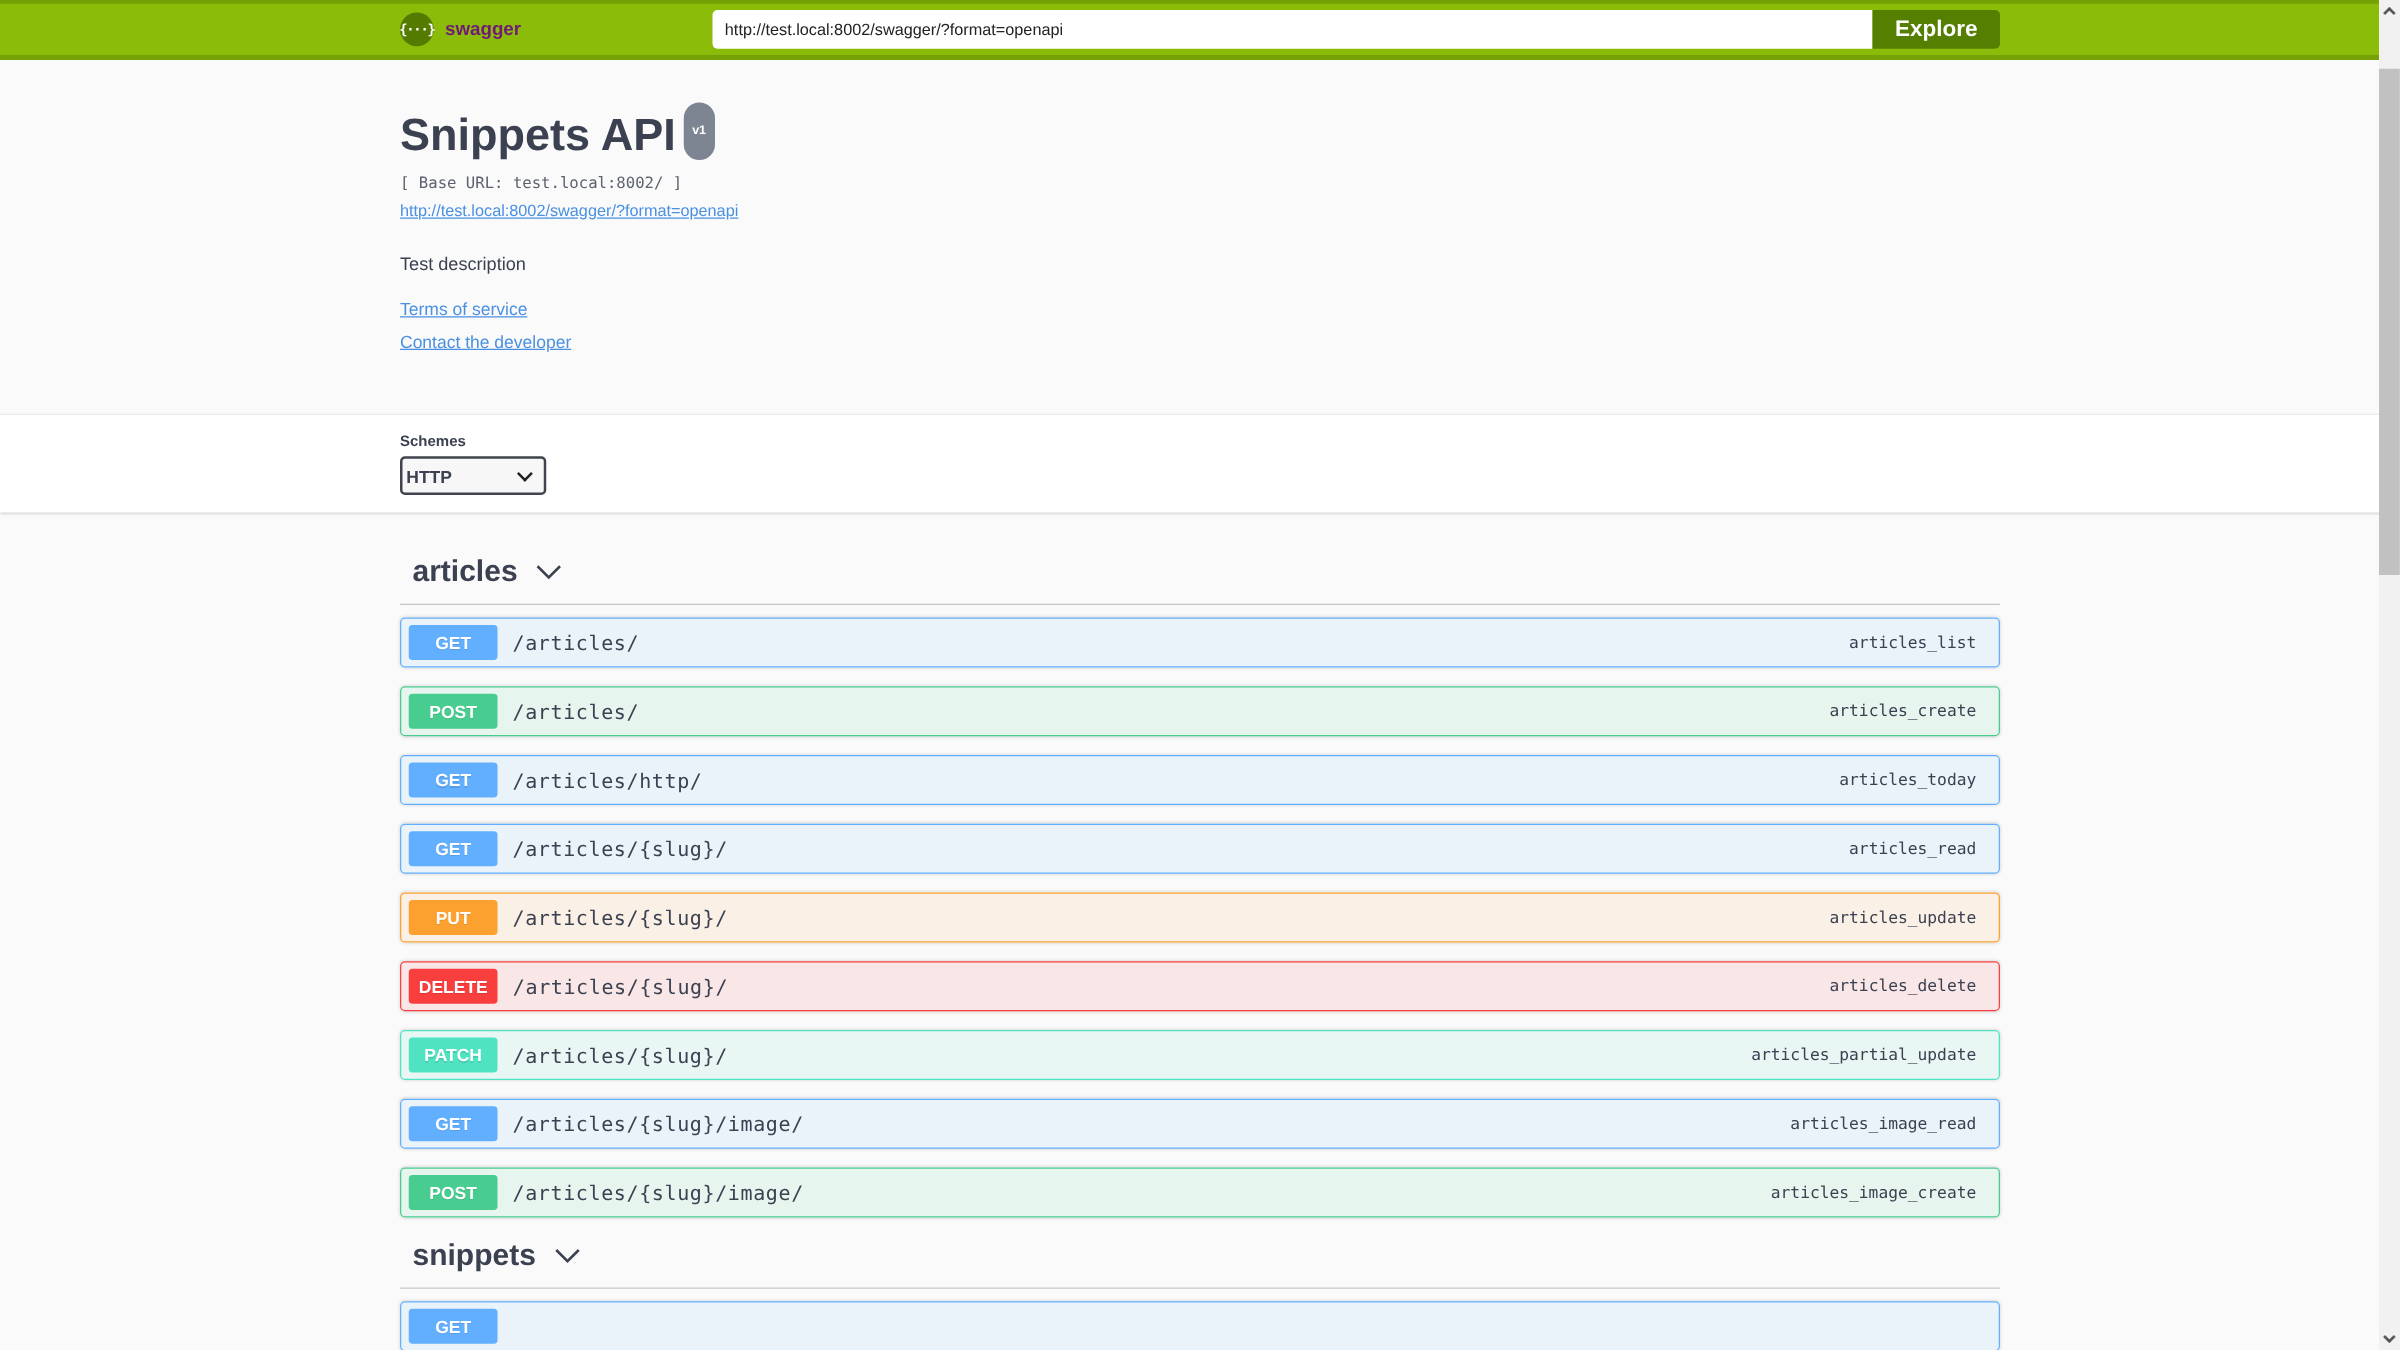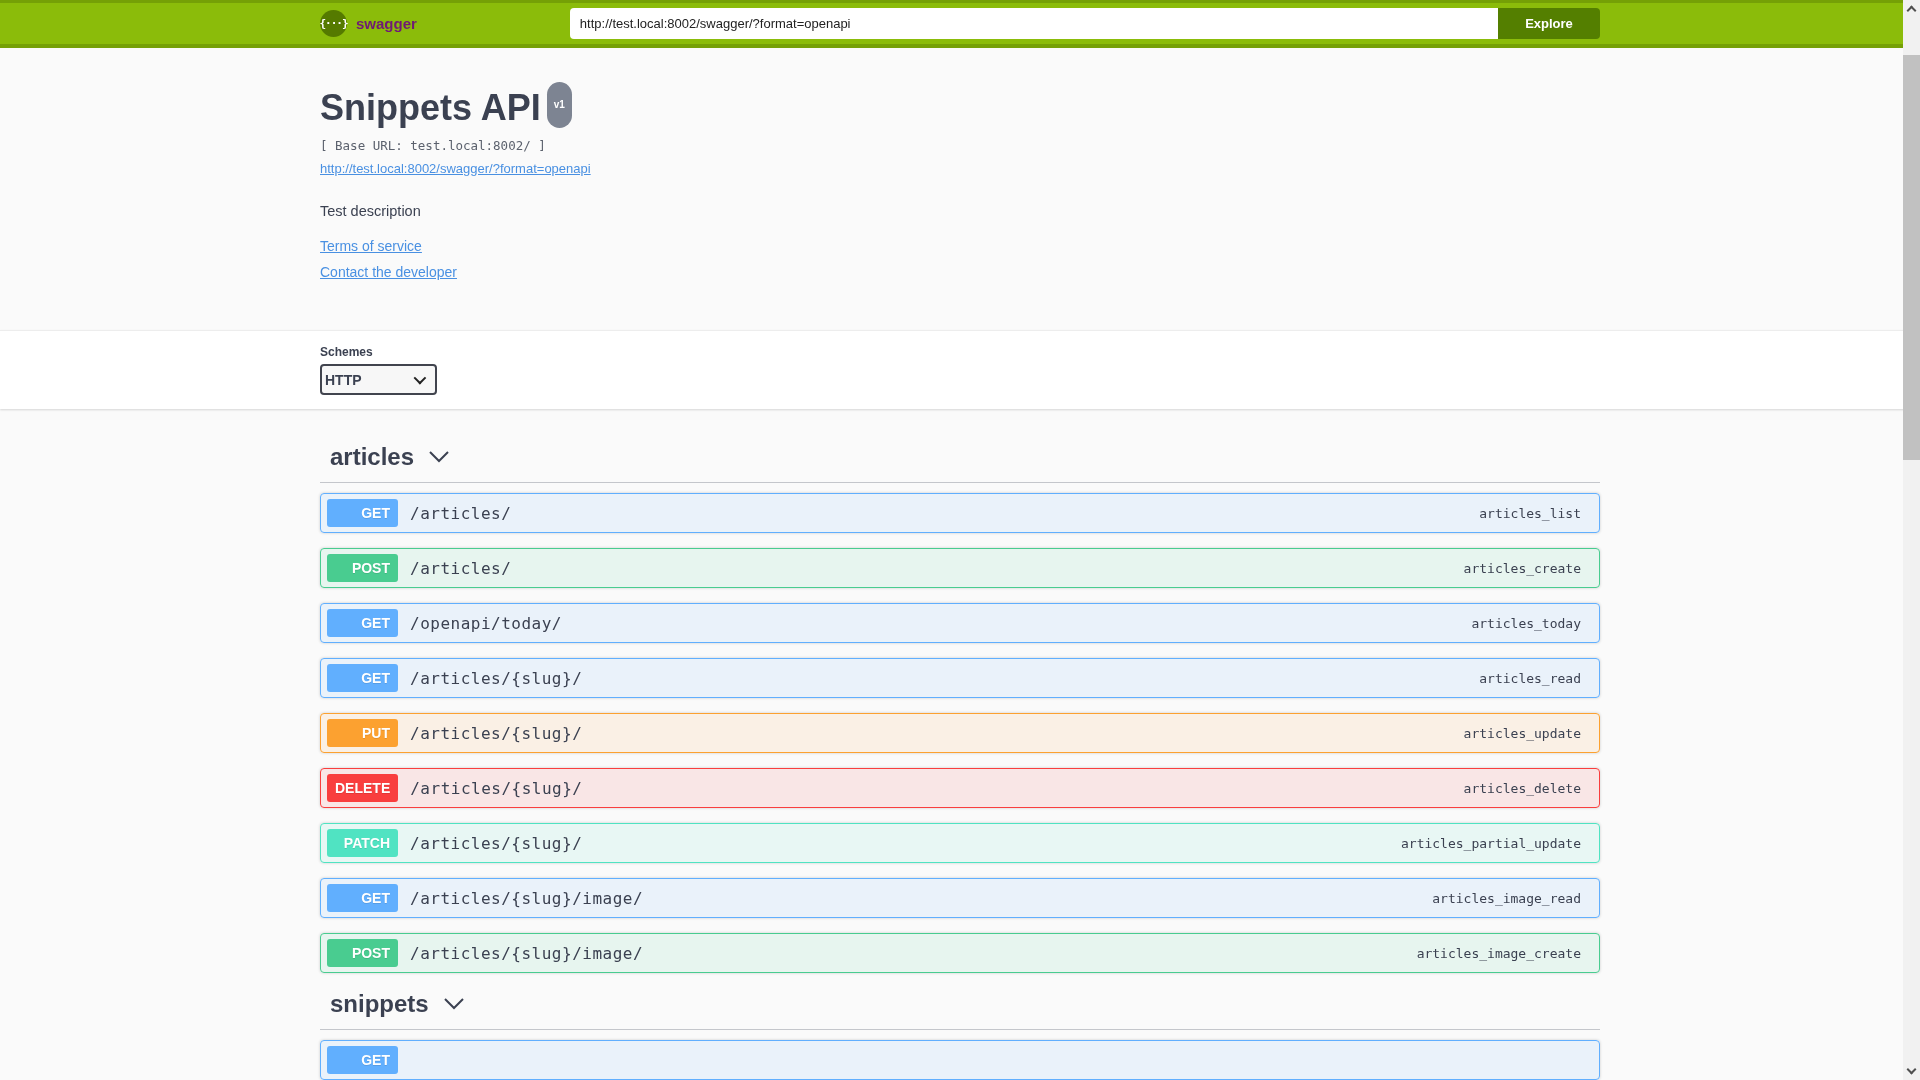--- a/index.html
+++ b/index.html
@@ -30,21 +30,21 @@
   .download-url { display: flex; flex: 1; margin-left: 153px; height: 31px; }
   .download-url input {
     flex: 1; height: 31px; border: none; outline: none;
     border-radius: 4px 0 0 4px; padding: 0 10px;
     font-size: 13px; color: #222;
     font-family: "Liberation Sans", sans-serif;
     background: #fff;
   }
   .download-url button {
     width: 102px; height: 31px; border: none; cursor: pointer;
-    background: #547f00; color: #fff; font-weight: bold; font-size: 13px;
+    background: #547f00; color: #fff; font-weight: bold; font-size: 18px;
     border-radius: 0 4px 4px 0;
     font-family: "Liberation Sans", sans-serif;
   }
 
   
   .info-section { background: #fafafa; padding: 40px 0 50px 0; }
   .api-title { font-size: 36px; font-weight: bold; color: #3b4151; line-height: 40px; }
   .version-badge {
     display: inline-block; vertical-align: top; position: relative; top: -6px;
     background: #7d8492; color: #fff;
@@ -99,21 +99,21 @@
   .op-row {
     display: flex; align-items: center;
     height: 40px; margin-top: 10px; margin-bottom: 15px;
     border: 1px solid; border-radius: 4px;
     box-shadow: 0 0 3px rgba(0,0,0,0.19);
     padding: 0 10px 0 6px; cursor: pointer;
   }
   .op-row + .op-row { margin-top: 15px; }
   .badge {
     min-width: 71px; height: 28px; line-height: 28px;
-    border-radius: 3px; text-align: right;
+    border-radius: 3px; text-align: center;
     color: #fff; font-size: 14px; font-weight: bold;
     text-shadow: 0 1px 0 rgba(0,0,0,0.1);
     padding: 0 8px;
   }
   .op-path {
     margin-left: 12px;
     font-family: "DejaVu Sans Mono", monospace;
     font-size: 16px; color: #3b4151; letter-spacing: 0.5px;
   }
   .op-id {
@@ -192,21 +192,21 @@
         <span class="op-path">/articles/</span>
         <span class="op-id">articles_list</span>
       </div>
       <div class="op-row" style="border-color: rgb(73, 204, 144); background: rgba(73, 204, 144, 0.1);">
         <span class="badge" style="background: rgb(73, 204, 144);">POST</span>
         <span class="op-path">/articles/</span>
         <span class="op-id">articles_create</span>
       </div>
       <div class="op-row" style="border-color: rgb(97, 175, 254); background: rgba(97, 175, 254, 0.1);">
         <span class="badge" style="background: rgb(97, 175, 254);">GET</span>
-        <span class="op-path">/openapi/today/</span>
+        <span class="op-path">/articles/http/</span>
         <span class="op-id">articles_today</span>
       </div>
       <div class="op-row" style="border-color: rgb(97, 175, 254); background: rgba(97, 175, 254, 0.1);">
         <span class="badge" style="background: rgb(97, 175, 254);">GET</span>
         <span class="op-path">/articles/{slug}/</span>
         <span class="op-id">articles_read</span>
       </div>
       <div class="op-row" style="border-color: rgb(252, 161, 48); background: rgba(252, 161, 48, 0.1);">
         <span class="badge" style="background: rgb(252, 161, 48);">PUT</span>
         <span class="op-path">/articles/{slug}/</span>

